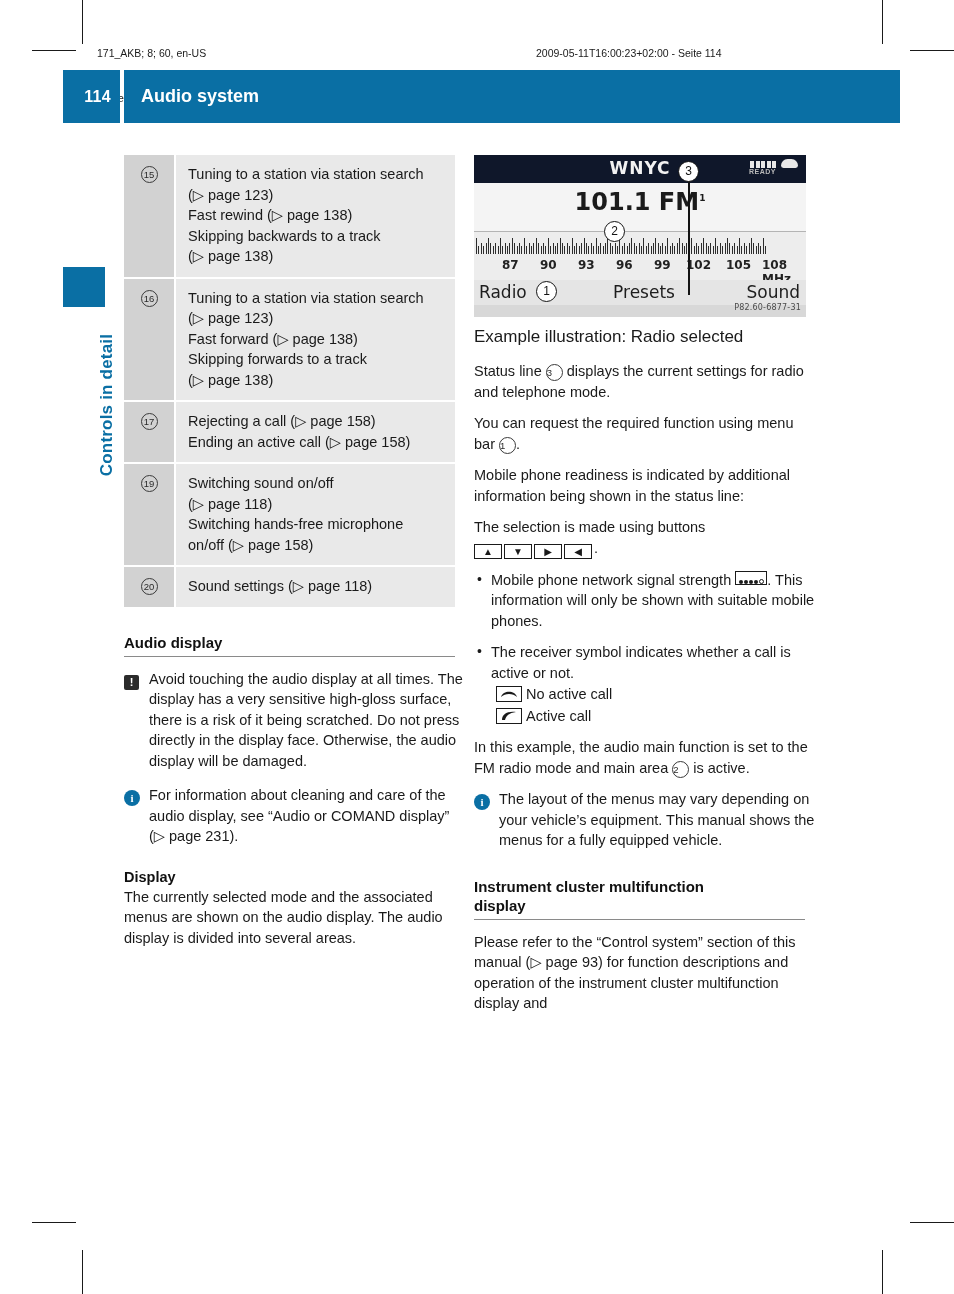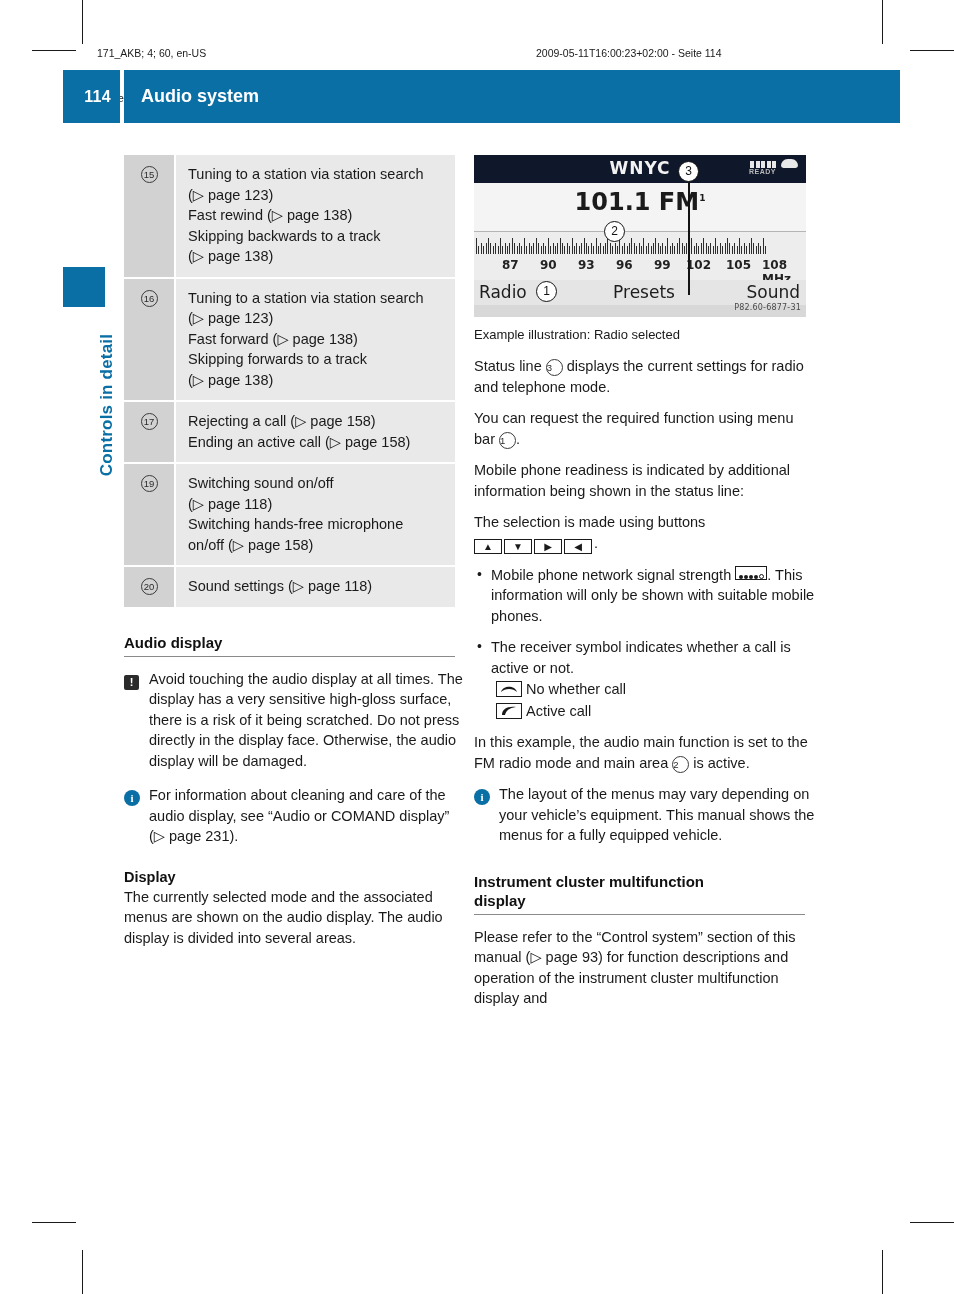--- a/index.html
+++ b/index.html
@@ -439,39 +439,39 @@
     box-sizing: border-box;
     z-index: 5;
   }
   .leader {
     position: absolute;
     width: 1.6px;
     background: #131313;
     z-index: 4;
   }
   .fig-caption {
-    font-size: 13px;
+    font-size: 17px;
     color: #1a1a1a;
     margin: 10px 0 14px 0;
   }
 </style>
 </head>
 <body>
 
 <div class="crop h" style="left:32px; top:50px;"></div>
 <div class="crop v" style="left:82px; top:0px;"></div>
 <div class="crop h" style="left:910px; top:50px;"></div>
 <div class="crop v" style="left:882px; top:0px;"></div>
 <div class="crop h" style="left:32px; top:1222px;"></div>
 <div class="crop v" style="left:82px; top:1250px;"></div>
 <div class="crop h" style="left:910px; top:1222px;"></div>
 <div class="crop v" style="left:882px; top:1250px;"></div>
 
 <div class="meta meta-left">
-  <div>171_AKB; 4; 60, en-US</div>
+  <div>171_AKB; 8; 60, en-US</div>
   <div>d2ureepe,</div>
 </div>
 <div class="meta meta-right">
   <div>2009-05-11T16:00:23+02:00 - Seite 114</div>
   <div>Version: 2.11.8.1</div>
 </div>
 
 <div class="header-pagenum-block"></div>
 <div class="header-band"></div>
 <div class="header-pagenum">114</div>
@@ -753,21 +753,21 @@
       <span>Mobile phone network signal strength</span>
       <span class="sigbox"><i></i><i></i><i></i><i></i><i class="empty"></i></span><span>. This information will only be shown with suitable mobile phones.</span>
     </li>
     <li>
       <span>The receiver symbol indicates whether a call is active or not.</span>
       <span class="sub-line">
         <span class="recvbox">
           <svg width="20" height="10" viewBox="0 0 20 10">
               <path d="M2 8 C4 1, 16 1, 18 8 C14 4, 6 4, 2 8 Z" fill="#1a1a1a"></path>
             </svg>
-        </span><span>No whether call</span>
+        </span><span>No active call</span>
       </span>
       <span class="sub-line">
         <span class="recvbox">
           <svg width="20" height="10" viewBox="0 0 20 10">
               <path d="M3 9 C3 2, 10 0, 17 1 C11 2, 7 4, 6 9 Z" fill="#1a1a1a"></path>
             </svg>
         </span><span>Active call</span>
       </span>
     </li>
   </ul>

